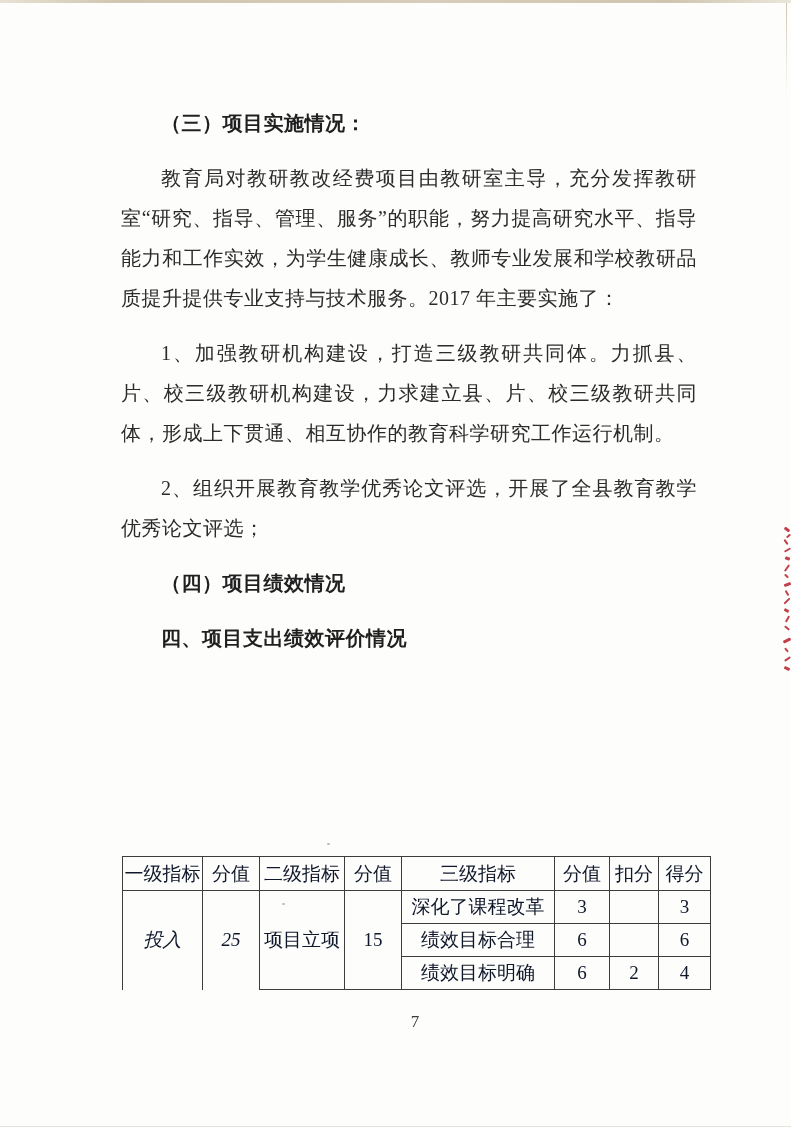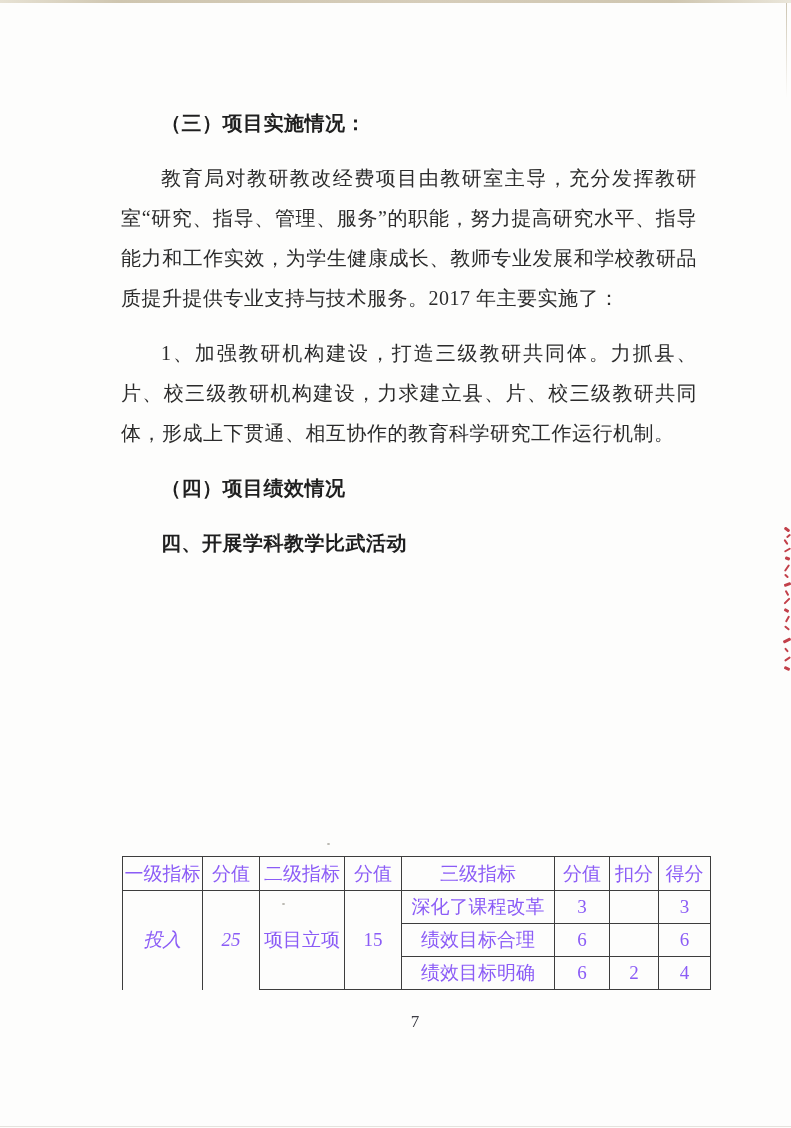--- a/index.html
+++ b/index.html
@@ -26,21 +26,21 @@
     font-size:20px;line-height:40px;color:#2b2b2b;
     text-align:justify;letter-spacing:0.5px;
   }
   .content p{margin:15px;text-indent:2em;}
   .content p.h{font-weight:bold;color:#1f1f1f;}
 
   
   .score-table{
     position:absolute;left:122px;top:856px;
     border-collapse:collapse;table-layout:fixed;width:588px;
-    font-size:19px;color:#8b5cf6;
+    font-size:19px;color:#0f172a;
   }
   .score-table th,.score-table td{
     border:1px solid #3d3d3d;text-align:center;vertical-align:middle;
     padding:0;font-weight:normal;overflow:hidden;white-space:nowrap;
   }
   .score-table thead th{height:33px;}
   .score-table tbody td{height:32px;}
   .score-table td.open{border-bottom:none;font-style:italic;}
 
   
@@ -61,22 +61,23 @@
   <div class="edge-top"></div>
   <div class="edge-right"></div>
   <div class="edge-bottom"></div>
   <div class="speck" style="left:327px;top:843px;width:3px;height:2px;"></div>
   <div class="speck" style="left:282px;top:903px;width:3px;height:2px;"></div>
 
   <div class="content">
     <p class="h">（三）项目实施情况：</p>
     <p>教育局对教研教改经费项目由教研室主导，充分发挥教研室“研究、指导、管理、服务”的职能，努力提高研究水平、指导能力和工作实效，为学生健康成长、教师专业发展和学校教研品质提升提供专业支持与技术服务。2017 年主要实施了：</p>
     <p>1、加强教研机构建设，打造三级教研共同体。力抓县、片、校三级教研机构建设，力求建立县、片、校三级教研共同体，形成上下贯通、相互协作的教育科学研究工作运行机制。</p>
+    <p>2、组织开展教育教学优秀论文评选，开展了全县教育教学优秀论文评选；</p>
     <p class="h">（四）项目绩效情况</p>
-    <p class="h">四、开展学科教学比武活动</p>
+    <p class="h">四、项目支出绩效评价情况</p>
   </div>
 
   <table class="score-table">
     <colgroup>
       <col style="width:80px">
         <col style="width:57px">
         <col style="width:85px">
         <col style="width:57px">
       <col style="width:153px">
         <col style="width:55px">

